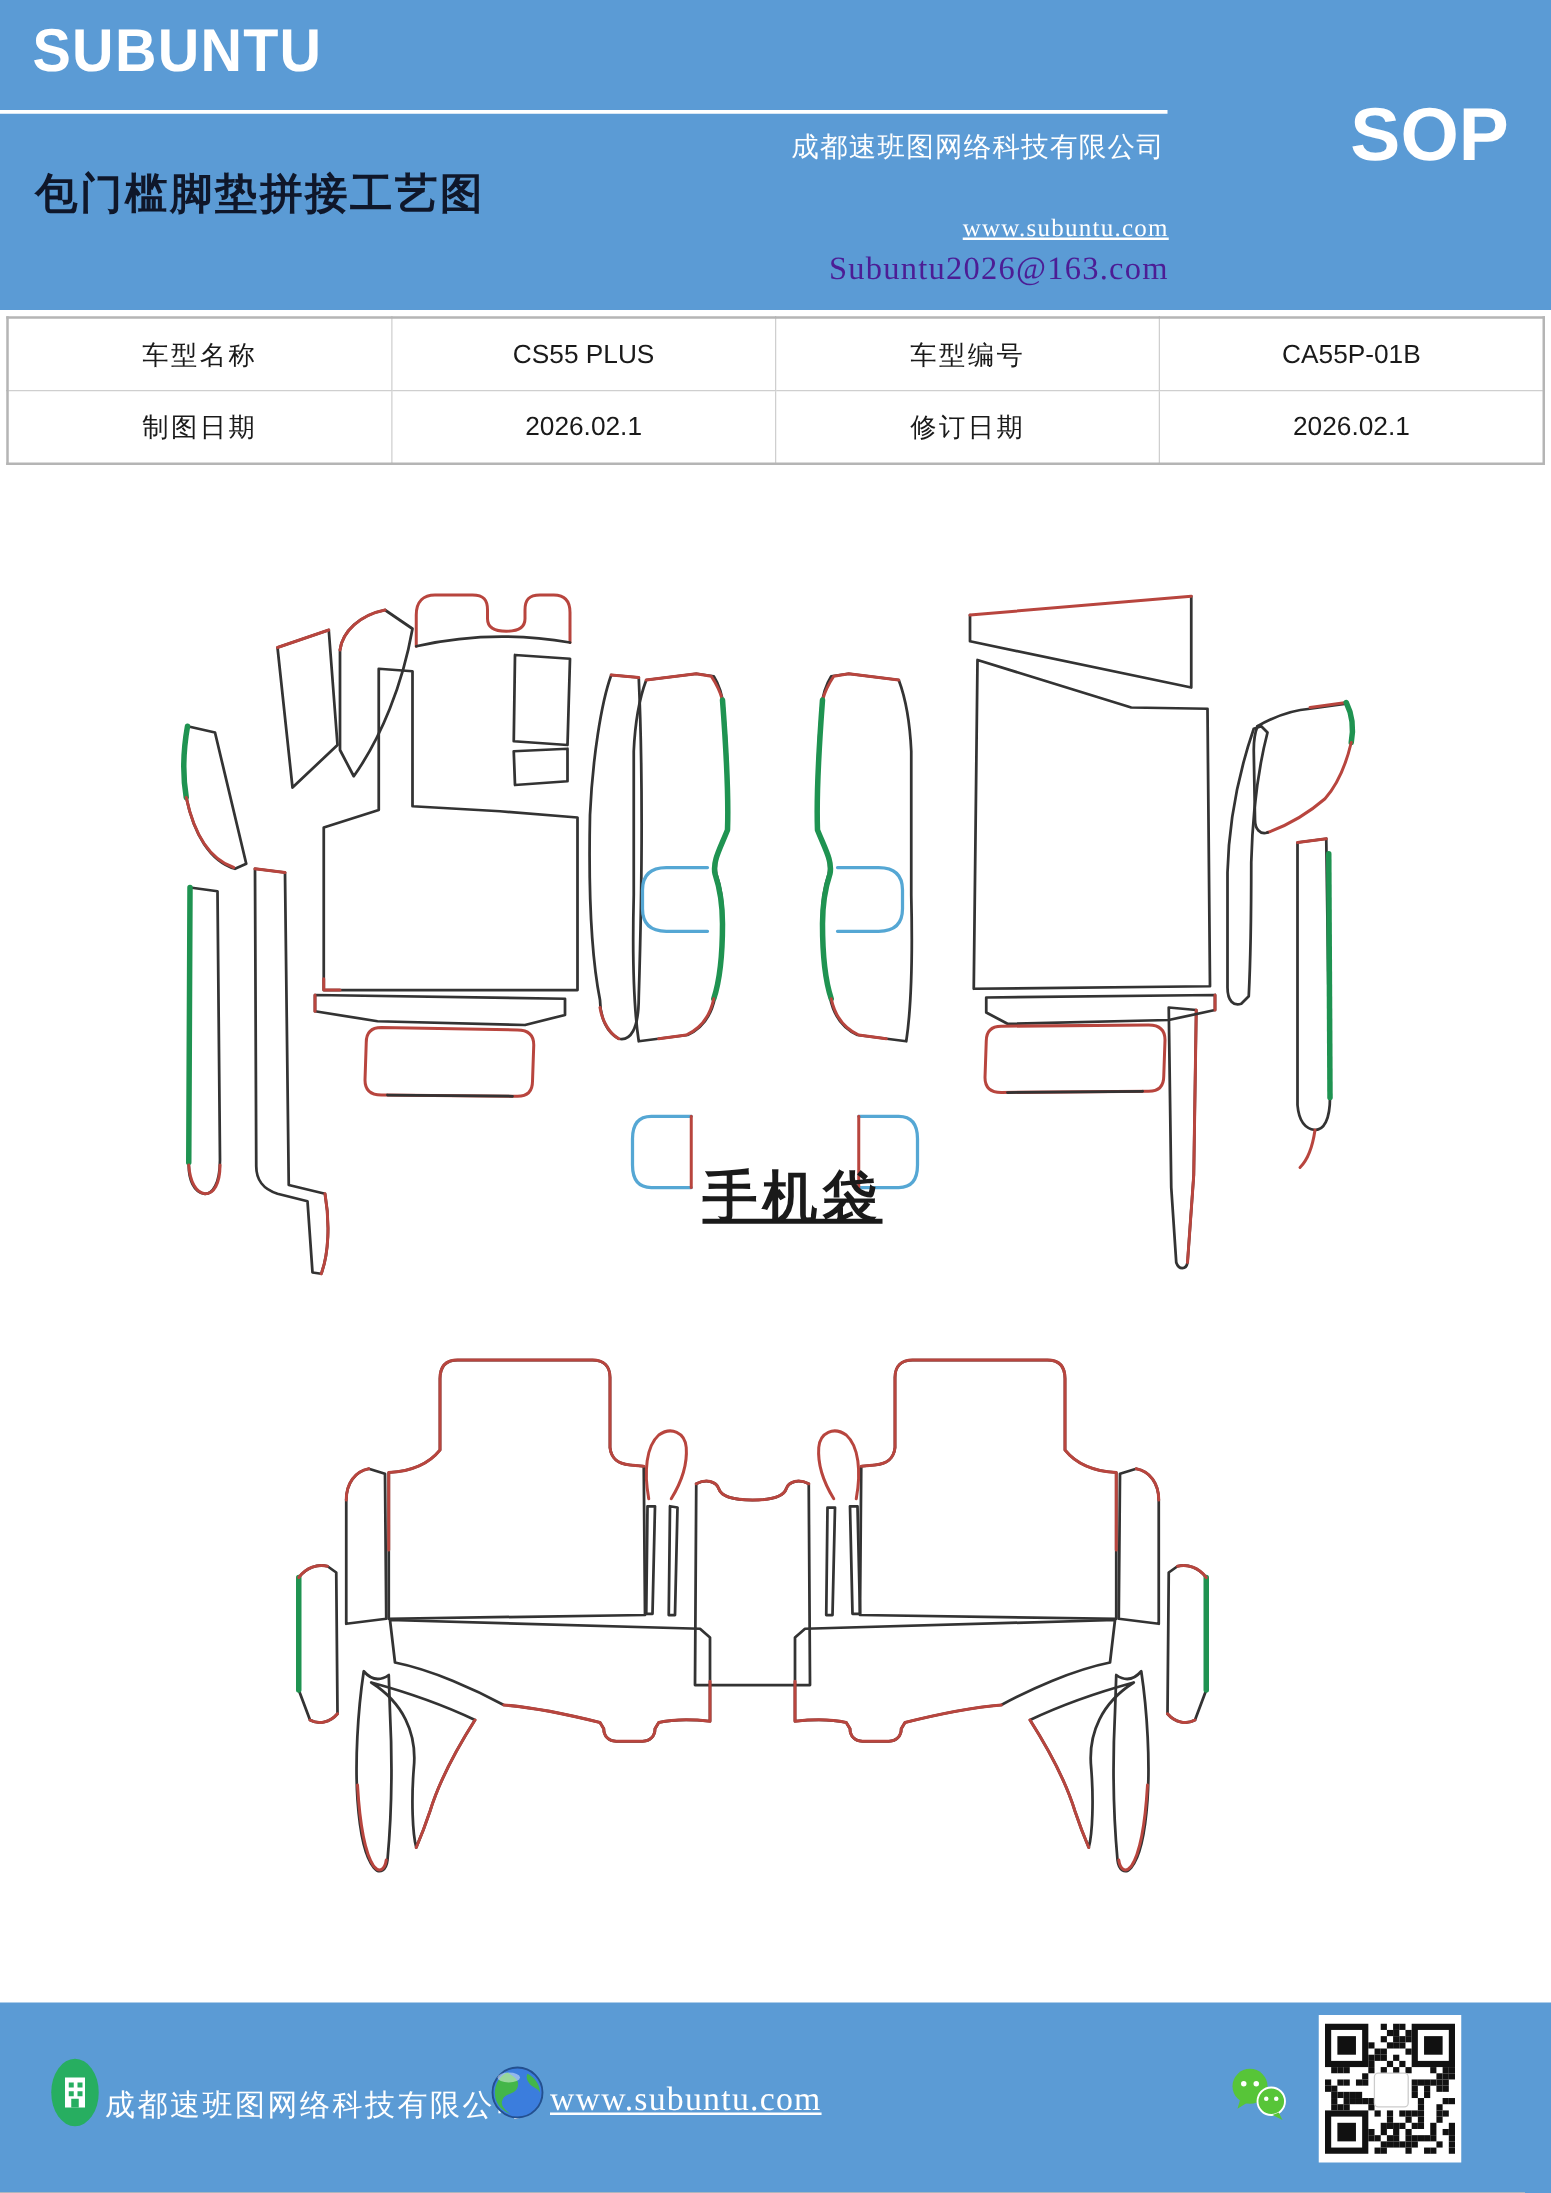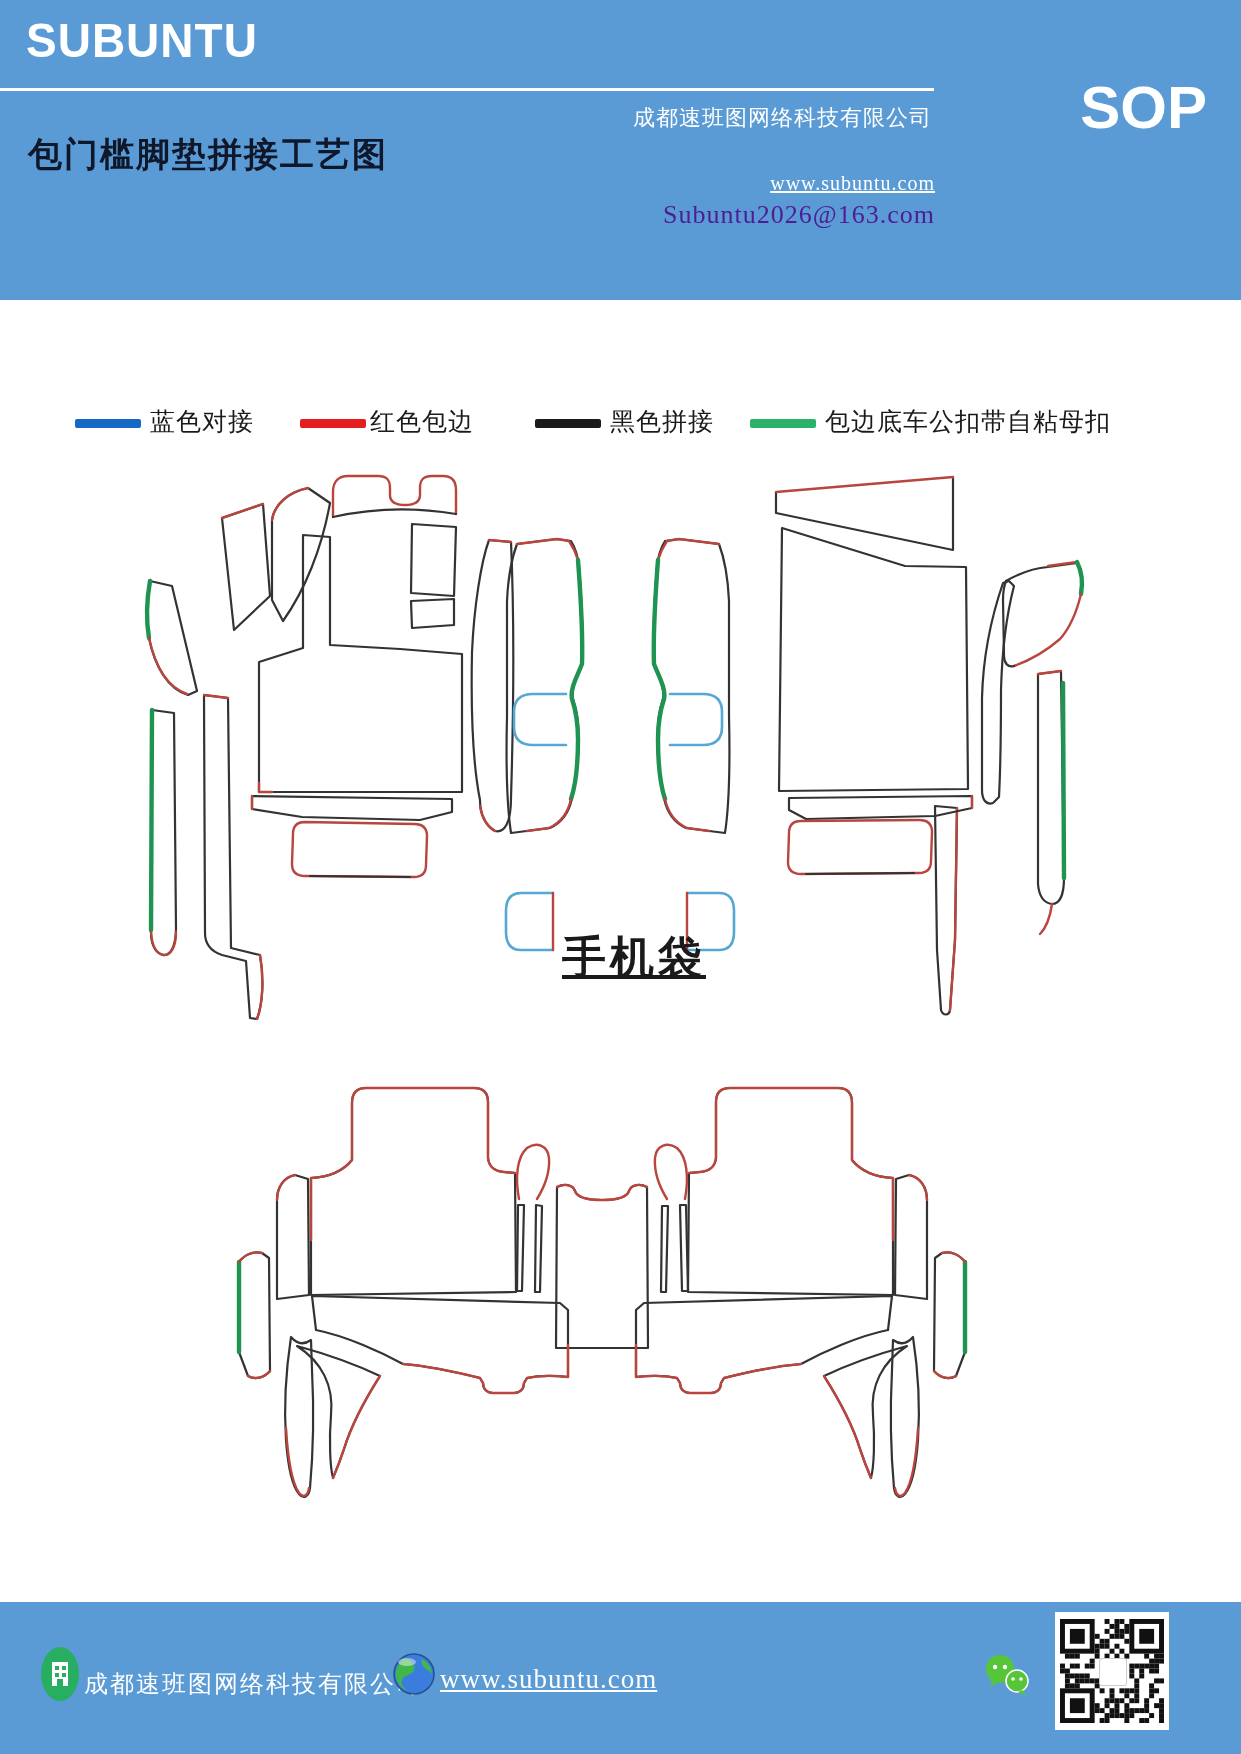--- a/index.html
+++ b/index.html
@@ -1,19 +1,19 @@
 <!DOCTYPE html>
 <html><head>
 <meta charset="utf-8">
 <style>
   html,body{margin:0;padding:0;background:#888;}
   .page{position:relative;width:1241px;height:1754px;background:#ffffff;margin:0 auto;overflow:hidden;
         font-family:"Liberation Sans", sans-serif;color:#1a1a1a;}
   
-  .hdr{position:absolute;left:0;top:0;width:1241px;height:300px;background:#5b9bd5;}
+  .hdr{position:absolute;left:0;top:0;width:1241px;height:248px;background:#5b9bd5;}
   .hdr-line{position:absolute;left:0;top:88px;width:934px;height:3px;background:#ffffff;}
   .logo{position:absolute;left:26px;top:12px;color:#fff;font-size:46px;font-weight:800;
         letter-spacing:1px;transform:scaleY(1.05);transform-origin:top left;}
   .title{position:absolute;left:28px;top:132px;color:#0f172a;font-size:34px;font-weight:bold;letter-spacing:2px;}
   .hdr-company{position:absolute;right:309px;top:103px;color:#fff;font-size:22px;
                font-family:"Liberation Serif", serif;letter-spacing:1px;}
   .hdr-web{position:absolute;right:306px;top:172px;color:#fff;font-size:20px;
            font-family:"Liberation Serif", serif;text-decoration:underline;letter-spacing:1px;}
   .hdr-mail{position:absolute;right:306px;top:200px;color:#4c1d95;font-size:26px;
             font-family:"Liberation Serif", serif;letter-spacing:1px;}
@@ -62,31 +62,37 @@
   <div class="hdr">
     <div class="logo">SUBUNTU</div>
     <div class="hdr-line"></div>
     <div class="title">包门槛脚垫拼接工艺图</div>
     <div class="hdr-company">成都速班图网络科技有限公司</div>
     <div class="hdr-web">www.subuntu.com</div>
     <div class="hdr-mail">Subuntu2026@163.com</div>
     <div class="sop">SOP</div>
   </div>
 
-
-  <div class="legend">
-    <span class="sw sw-blue"></span>
-    <span class="lg-label lb-blue">蓝色对接</span>
-    <span class="sw sw-red"></span>
-    <span class="lg-label lb-red">红色包边</span>
-    <span class="sw sw-black"></span>
-    <span class="lg-label lb-black">黑色拼接</span>
-    <span class="sw sw-green"></span>
-    <span class="lg-label lb-green">包边底车公扣带自粘母扣</span>
-  </div>
+  <table class="tbl">
+    <tbody>
+        <tr>
+      <td class="cjk">车型名称</td>
+      <td class="lat">CS55 PLUS</td>
+      <td class="cjk">车型编号</td>
+      <td class="lat">CA55P-01B</td>
+    </tr>
+    <tr>
+      <td class="cjk">制图日期</td>
+      <td class="lat">2026.02.1</td>
+      <td class="cjk">修订日期</td>
+      <td class="lat">2026.02.1</td>
+    </tr>
+  </tbody>
+    </table>
+
 
   <svg class="dwg" style="top:450px" width="1241" height="580" viewBox="0 450 1241 580">
 
     <g>
       <path class="k" d="M234,630 L222,518 L263,504 L270,596 Z"></path>
       <path class="r" d="M222,518 L263,504"></path>
     </g>
     <g>
       <path class="k" d="M272,600 L272,520 C274,505 288,492 308,488 L330,503 C322,548 305,590 283,621 Z"></path>
       <path class="r" d="M272,520 C274,505 288,492 308,488"></path>

